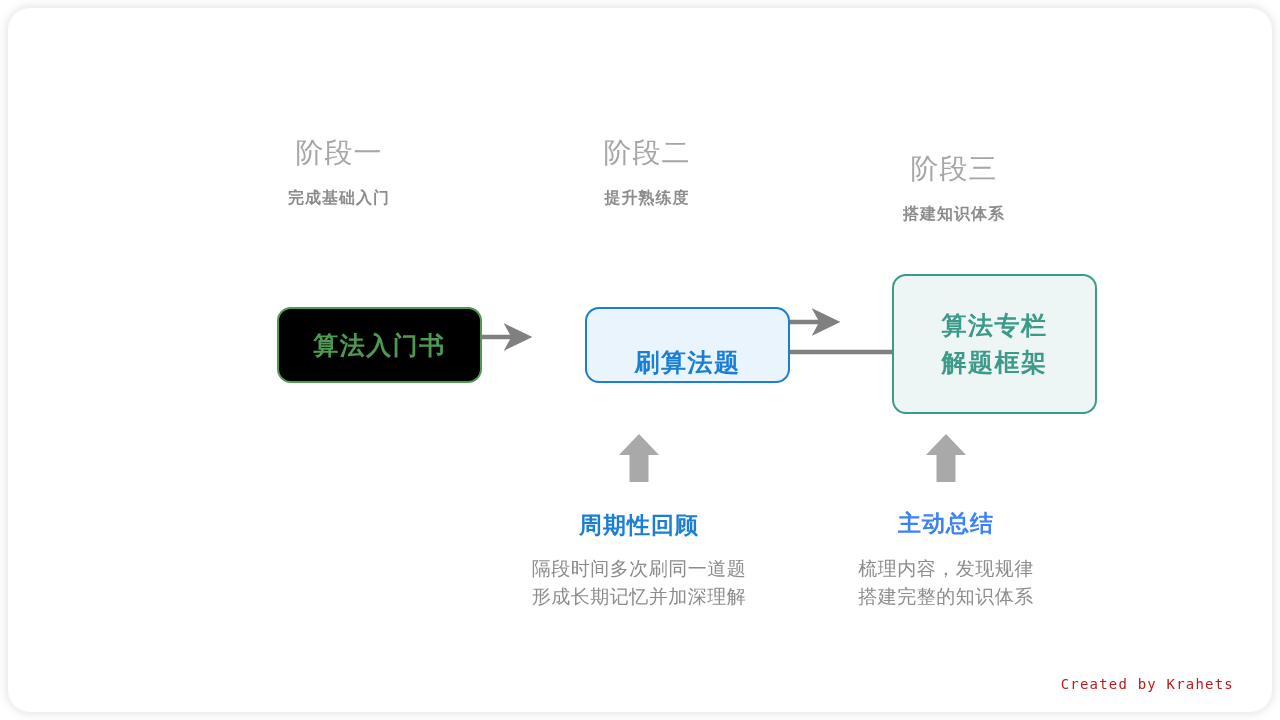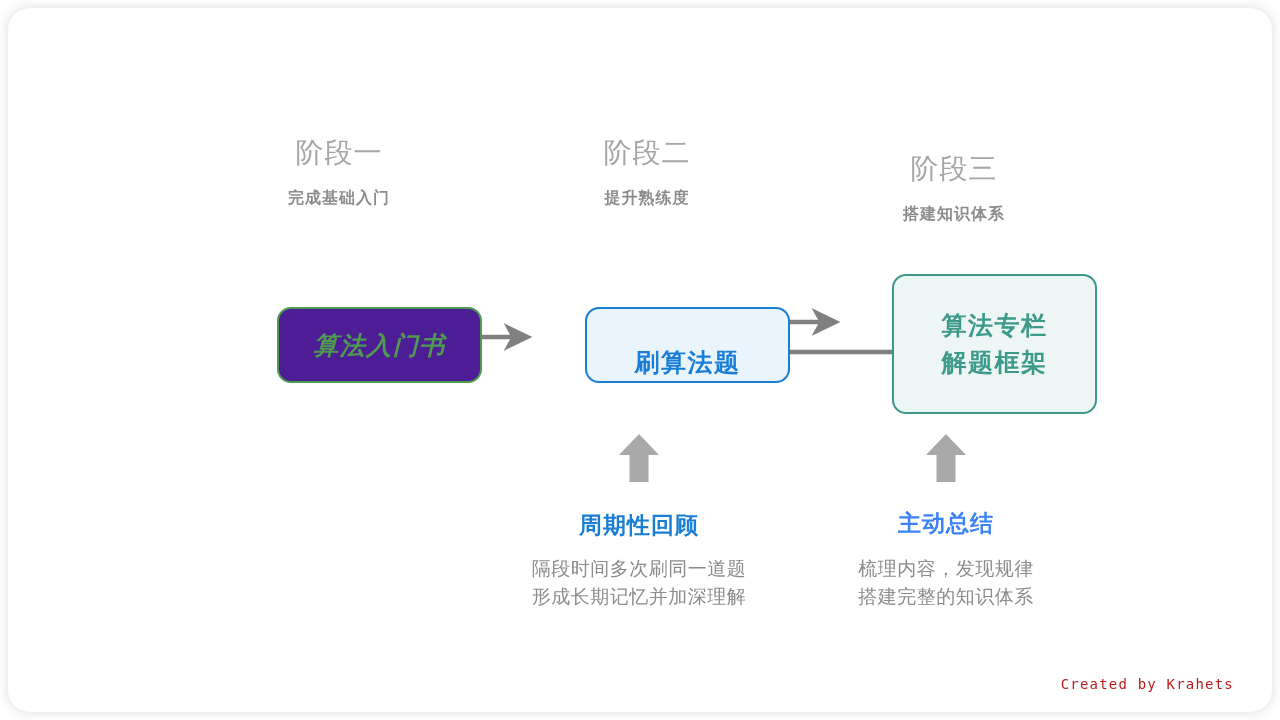--- a/index.html
+++ b/index.html
@@ -60,23 +60,22 @@
   .node .line {
     font-size: 25px;
     font-weight: bold;
     letter-spacing: 1.5px;
     line-height: 37px;
     white-space: nowrap;
   }
 
   #node-book {
     left: 229px; top: 299px; width: 205px; height: 76px;
-    background: #4c1d95;
+    background: #000000;
     border-color: #4e9a51;
-    font-style: italic;
   }
   #node-book .line { color: #4e9a51; }
 
   #node-practice {
     left: 537px; top: 299px; width: 205px; height: 76px;
     background: #e9f4fd;
     border-color: #1a7fd4;
     justify-content: flex-end;
   }
   #node-practice .line { color: #1a7fd4; }

